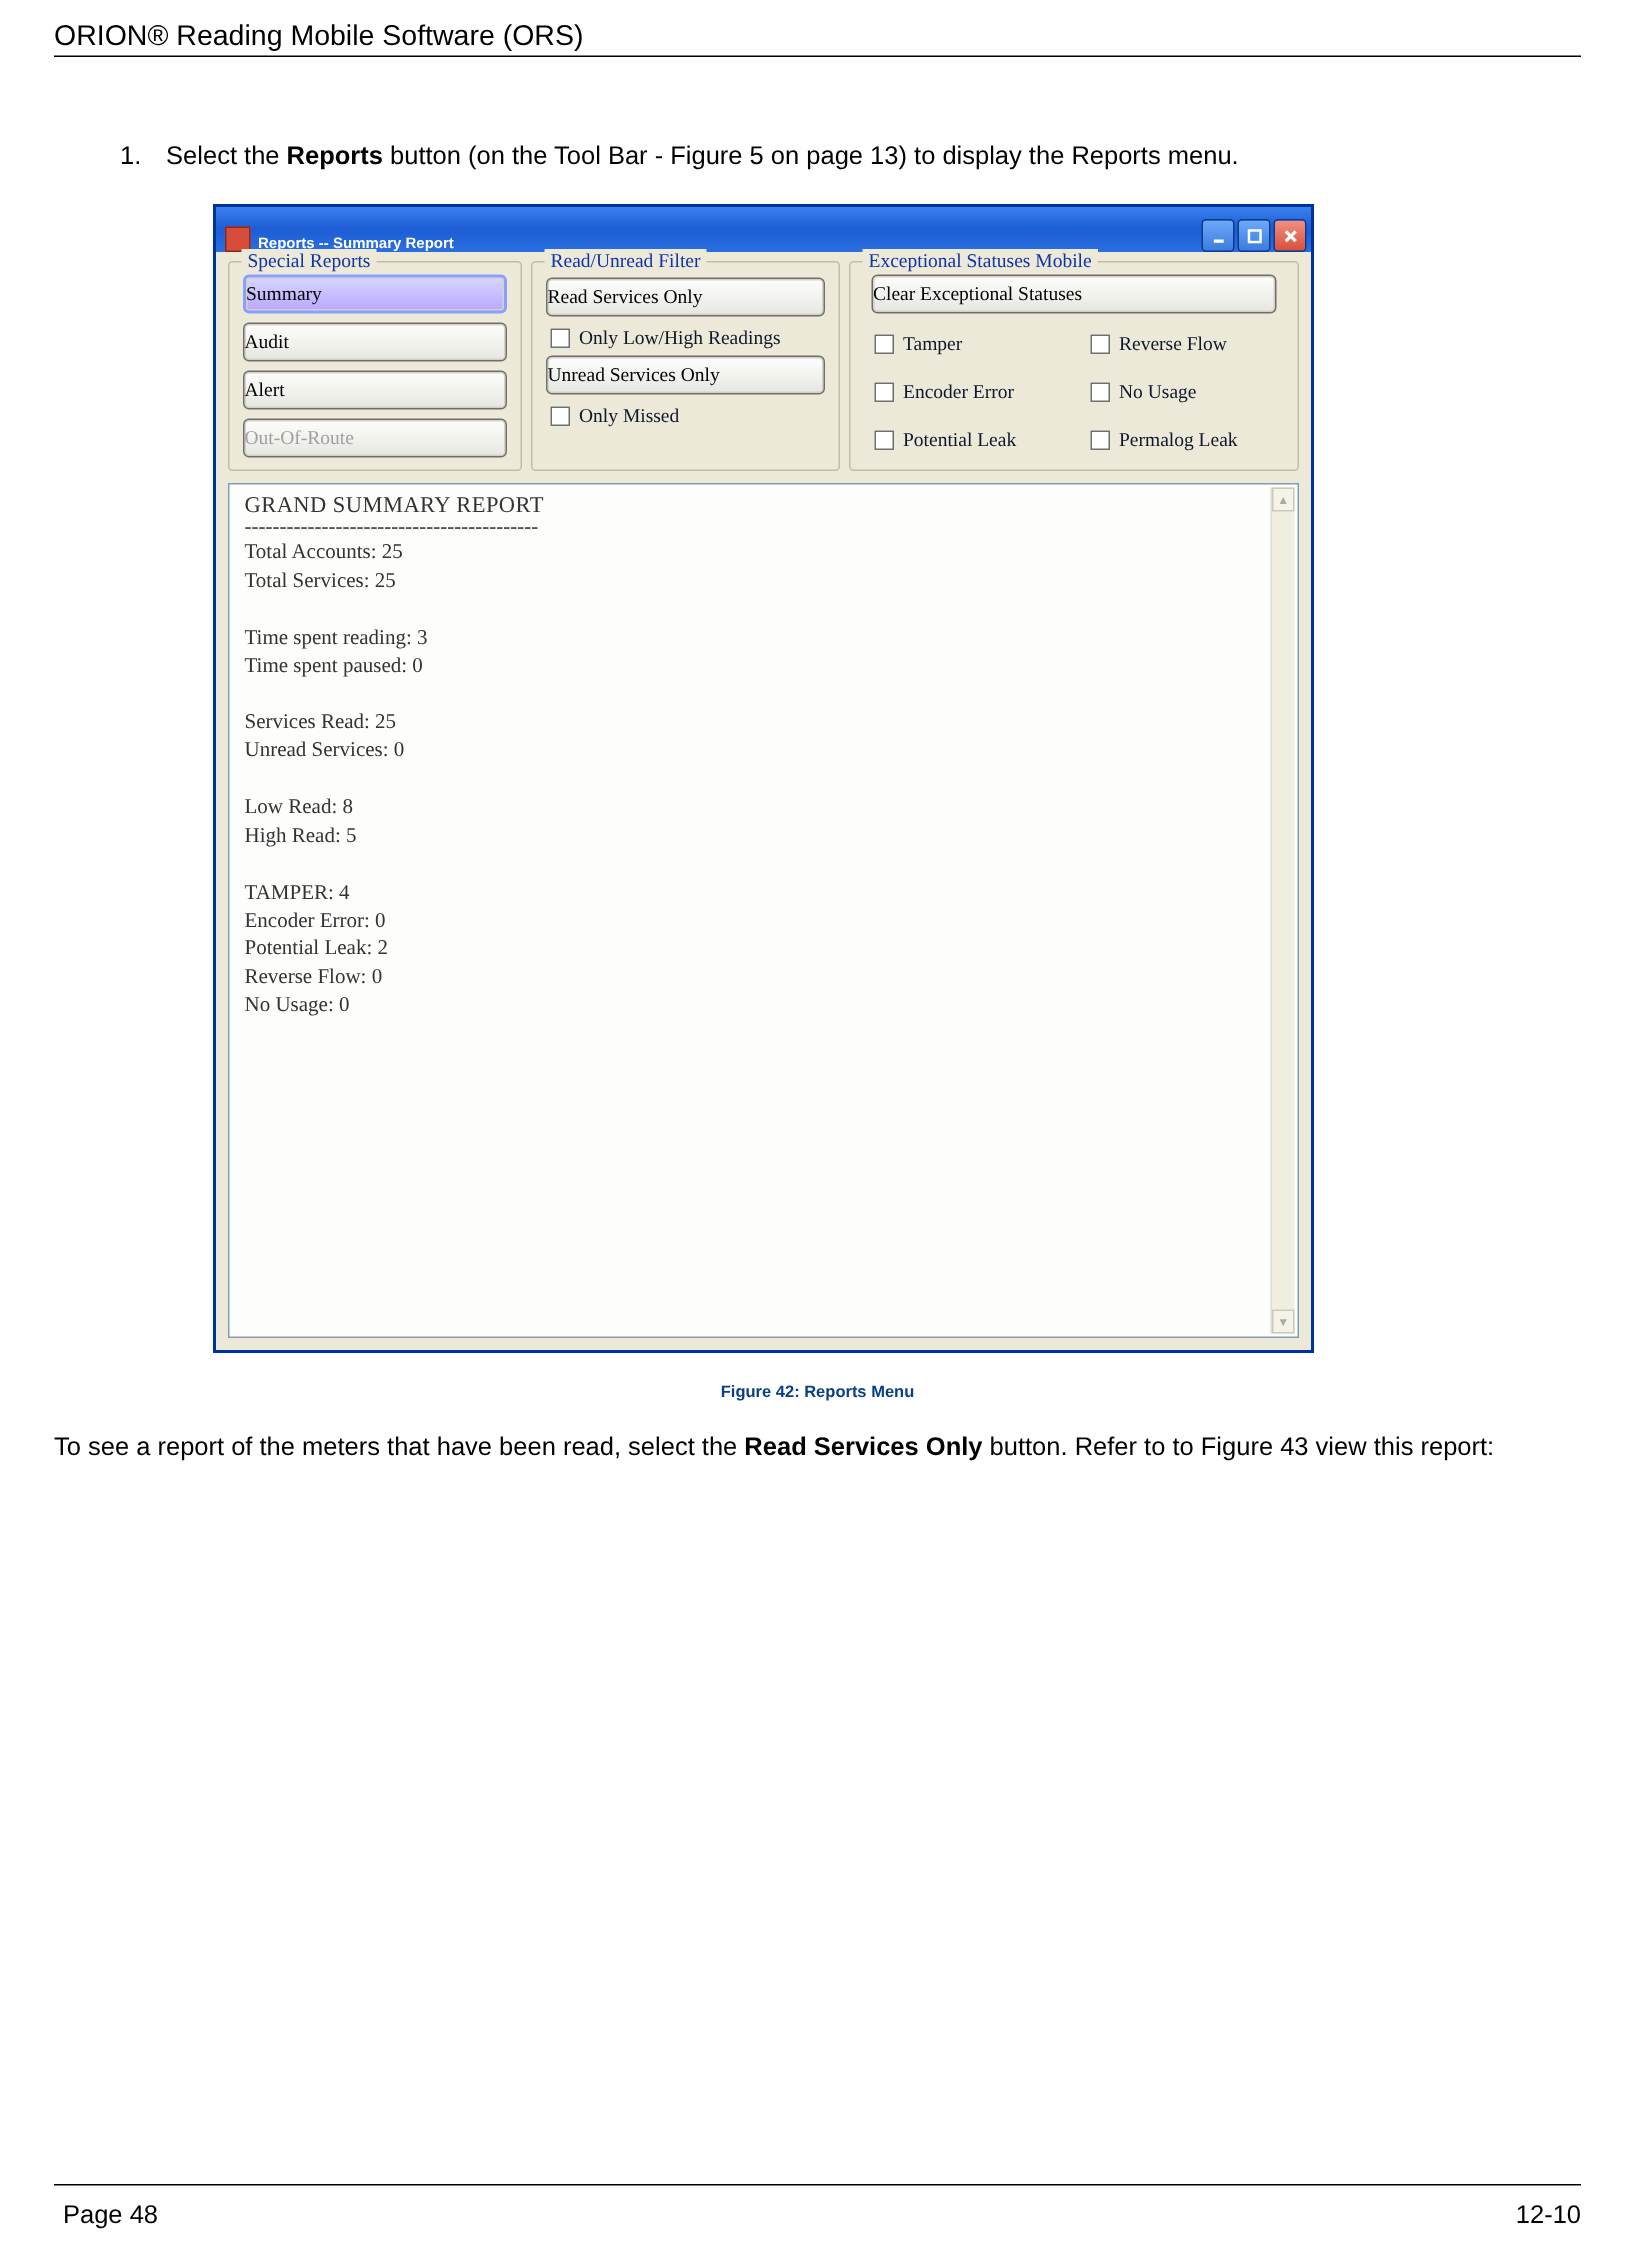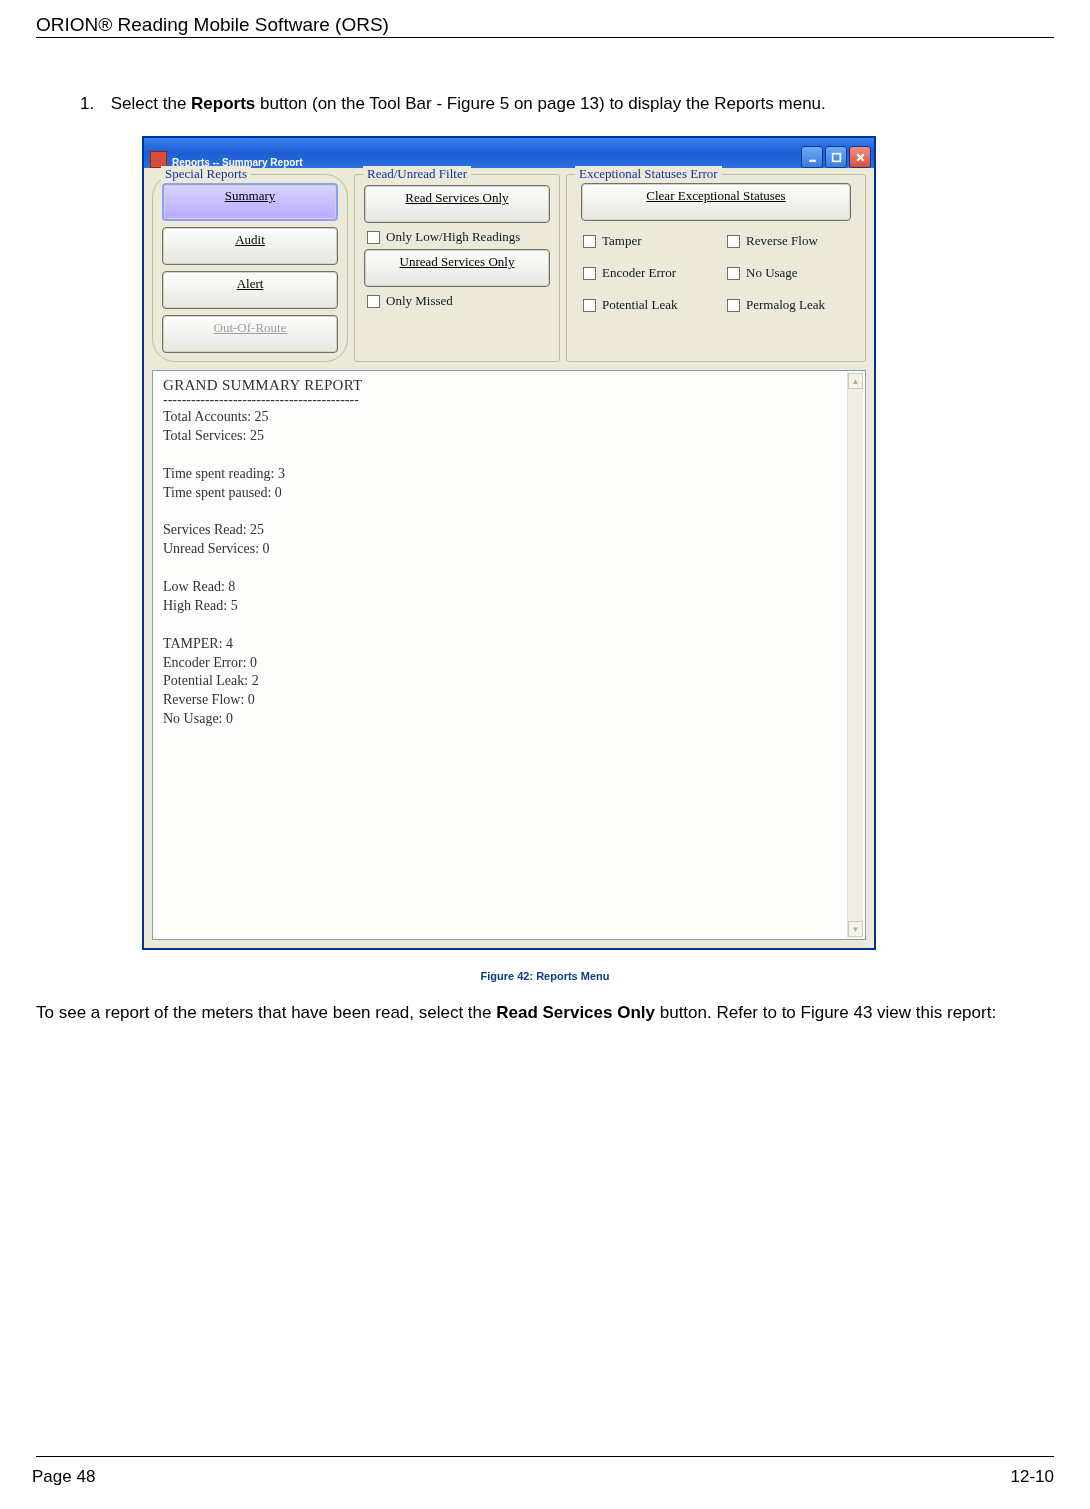--- a/index.html
+++ b/index.html
@@ -85,38 +85,37 @@
     .groupbox-label {
       position: absolute;
       top: -9px;
       left: 8px;
       background: #ece9d8;
       padding: 0 4px;
       color: #1034a6;
       font-family: "Times New Roman", serif;
       font-size: 13px;
     }
-    .gb1 { width: 196px; border-radius: 23px; }
+    .gb1 { width: 196px; }
     .gb2 { width: 206px; }
     .gb3 { flex: 1; }
     .xp-btn {
       display: block;
       width: 176px;
-      height: 38px;
+      height: 26px;
       border: 1px solid #6f6f6f;
       border-radius: 4px;
       background: linear-gradient(#fdfdfd, #e7e7e0);
       font-family: "Times New Roman", serif;
       font-size: 13px;
       color: #000;
       margin: 0 auto 6px auto;
-      text-align: center;
+      text-align: left;
       line-height: 24px;
       box-shadow: 0 0 0 1px #d6d2c2 inset;
-      text-decoration: underline;
     }
     .xp-btn:last-child { margin-bottom: 0; }
     .xp-btn.selected {
       background: linear-gradient(#d6d5ff, #baa8ff);
       border: 2px solid #8aa0ff;
       line-height: 22px;
     }
     .xp-btn.disabled { color: #a0a0a0; }
     .xp-btn.wide { width: 270px; }
     .cb-row {
@@ -192,21 +191,21 @@
     }
     .footer-line {
       position: absolute;
       left: 36px;
       right: 36px;
       bottom: 52px;
       border-top: 1.5px solid #000;
     }
     .footer {
       position: absolute;
-      left: 32px;
+      left: 42px;
       right: 36px;
       bottom: 22px;
       display: flex;
       justify-content: space-between;
       font-size: 17px;
     }
   </style>
 </head>
 <body>
 
@@ -256,21 +255,21 @@
           <span>Only Low/High Readings</span>
         </div>
       <div class="xp-btn">Unread Services Only</div>
       <div class="cb-row">
           <div class="cb-box"></div>
           <span>Only Missed</span>
         </div>
     </div>
 
     <div class="groupbox gb3">
-      <div class="groupbox-label">Exceptional Statuses Error</div>
+      <div class="groupbox-label">Exceptional Statuses Mobile</div>
       <div class="xp-btn wide">Clear Exceptional Statuses</div>
       <div class="status-grid">
         <div class="cb-row">
             <div class="cb-box"></div>
             <span>Tamper</span>
           </div>
         <div class="cb-row">
             <div class="cb-box"></div>
             <span>Reverse Flow</span>
           </div>

